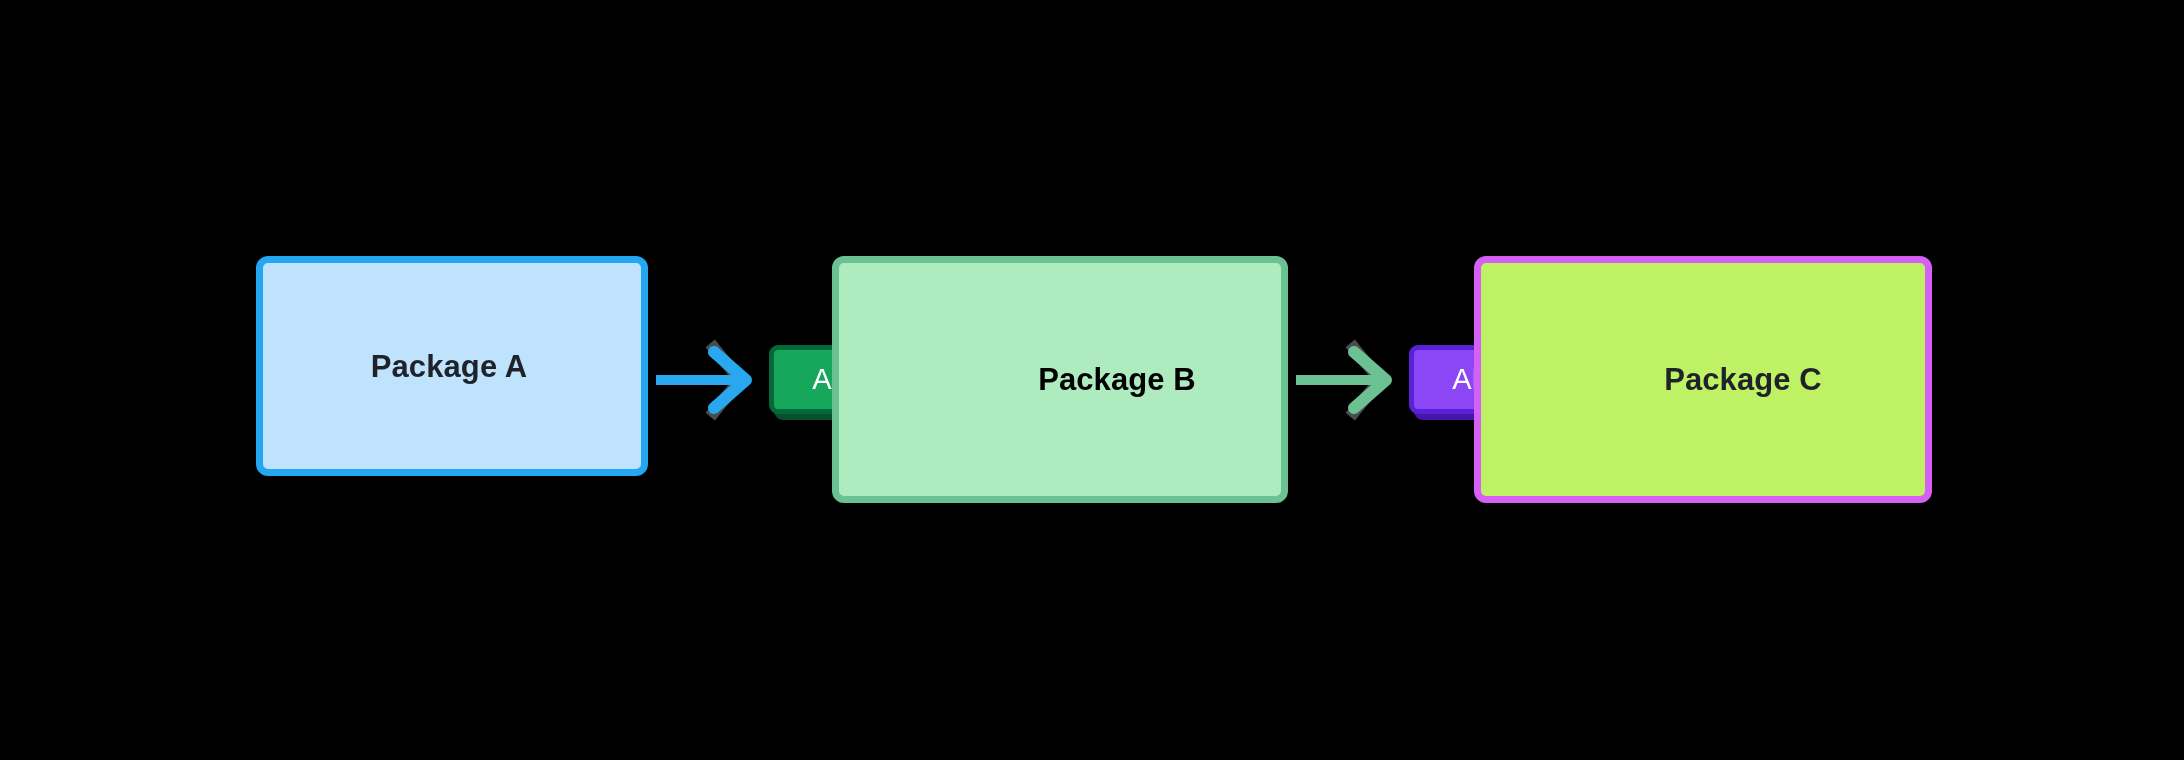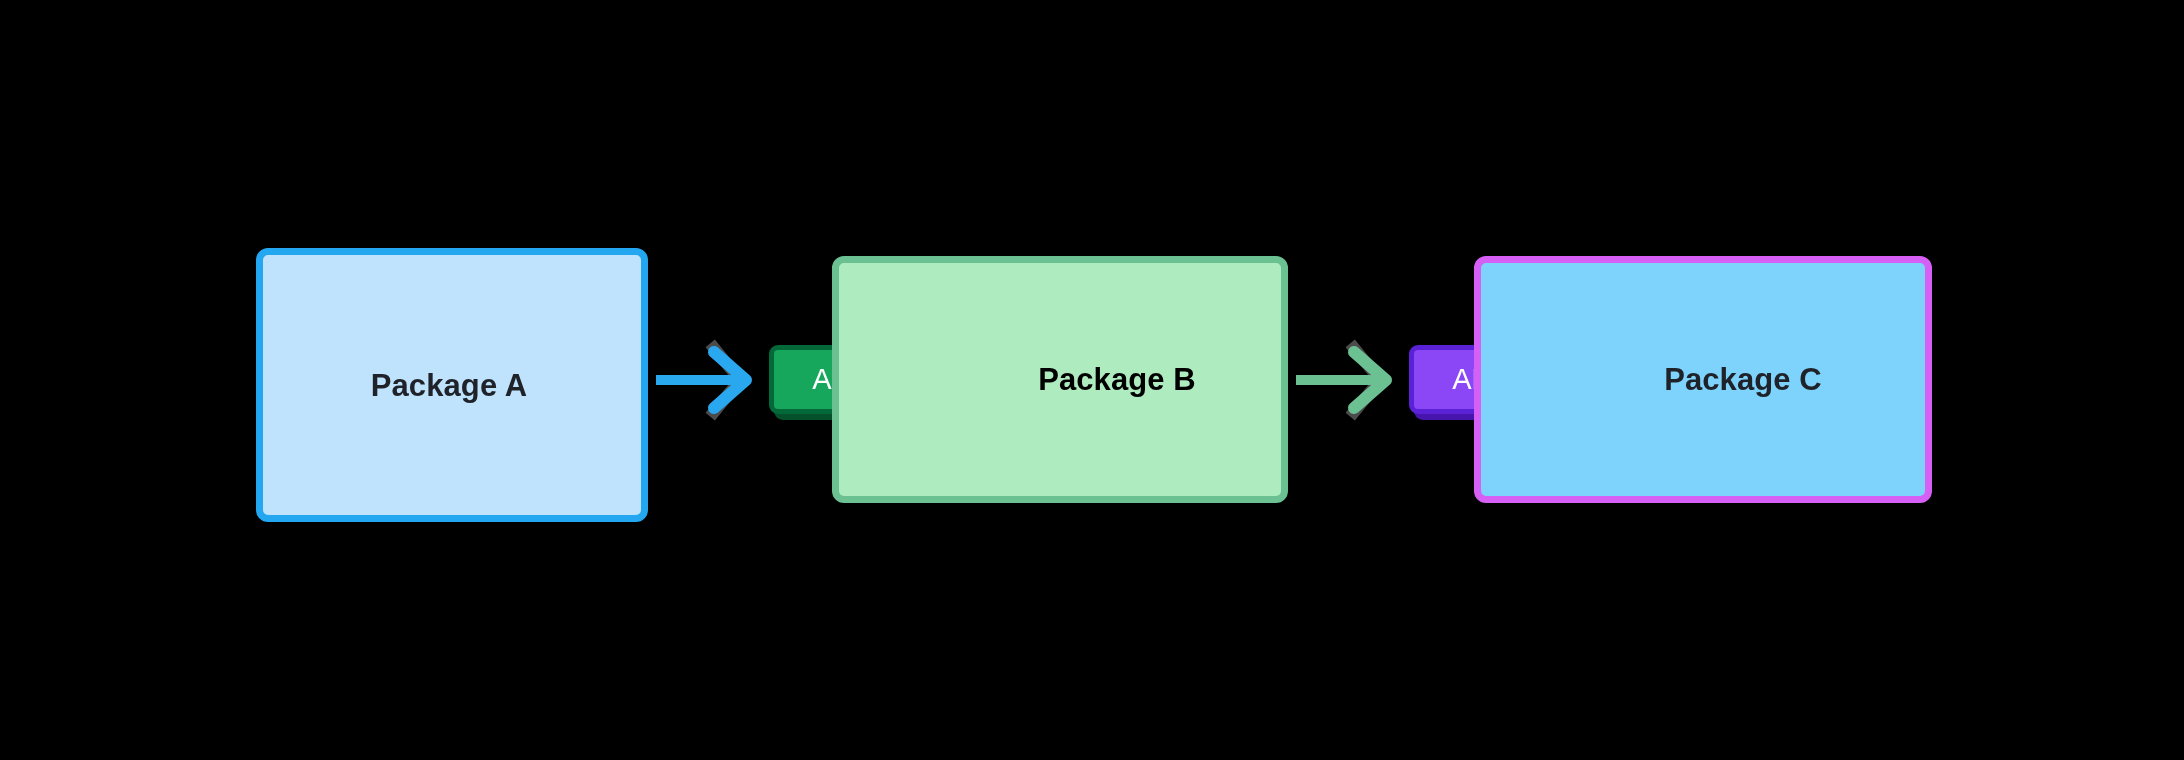--- a/index.html
+++ b/index.html
@@ -33,22 +33,22 @@
   }
   .pkg-label {
     font-size: 31px;
     font-weight: bold;
     letter-spacing: 0.1px;
     white-space: nowrap;
     line-height: 1;
   }
 
   #pkg-a {
-    left: 256px;  top: 248px;
-    width: 392px; height: 274px;
+    left: 256px;  top: 256px;
+    width: 392px; height: 220px;
     background: #bfe3fd;
     border-width: 7px;
     border-color: #22a7f0;
   }
   #pkg-b {
     left: 832px;  top: 256px;
     width: 456px; height: 247px;
     background: #aeecc0;
     border-width: 7px;
     border-color: #6cc193;
@@ -152,17 +152,17 @@
         <line x1="4" y1="42" x2="92" y2="42" stroke="#6cc193" stroke-width="10" stroke-linecap="butt"></line>
         <path d="M 62 14 L 94 42 L 62 70" fill="none" stroke="#6cc193" stroke-width="12" stroke-linecap="round" stroke-linejoin="round"></path>
       </g>
     </svg>
   </div>
 
   <div class="api-badge" id="api-c" style="background: rgb(139, 70, 245); border-color: rgb(91, 33, 214);">
     <span class="api-badge-label" style="color: rgb(255, 255, 255);">API</span>
   </div>
 
-  <div class="pkg-box" id="pkg-c" style="background: #7dd3fc; border-color: rgb(214, 95, 245);">
+  <div class="pkg-box" id="pkg-c" style="background: #bef264; border-color: rgb(214, 95, 245);">
     <span class="pkg-label" style="color: rgb(31, 35, 41);">Package C</span>
   </div>
 
 </div>
 
 </body></html>

